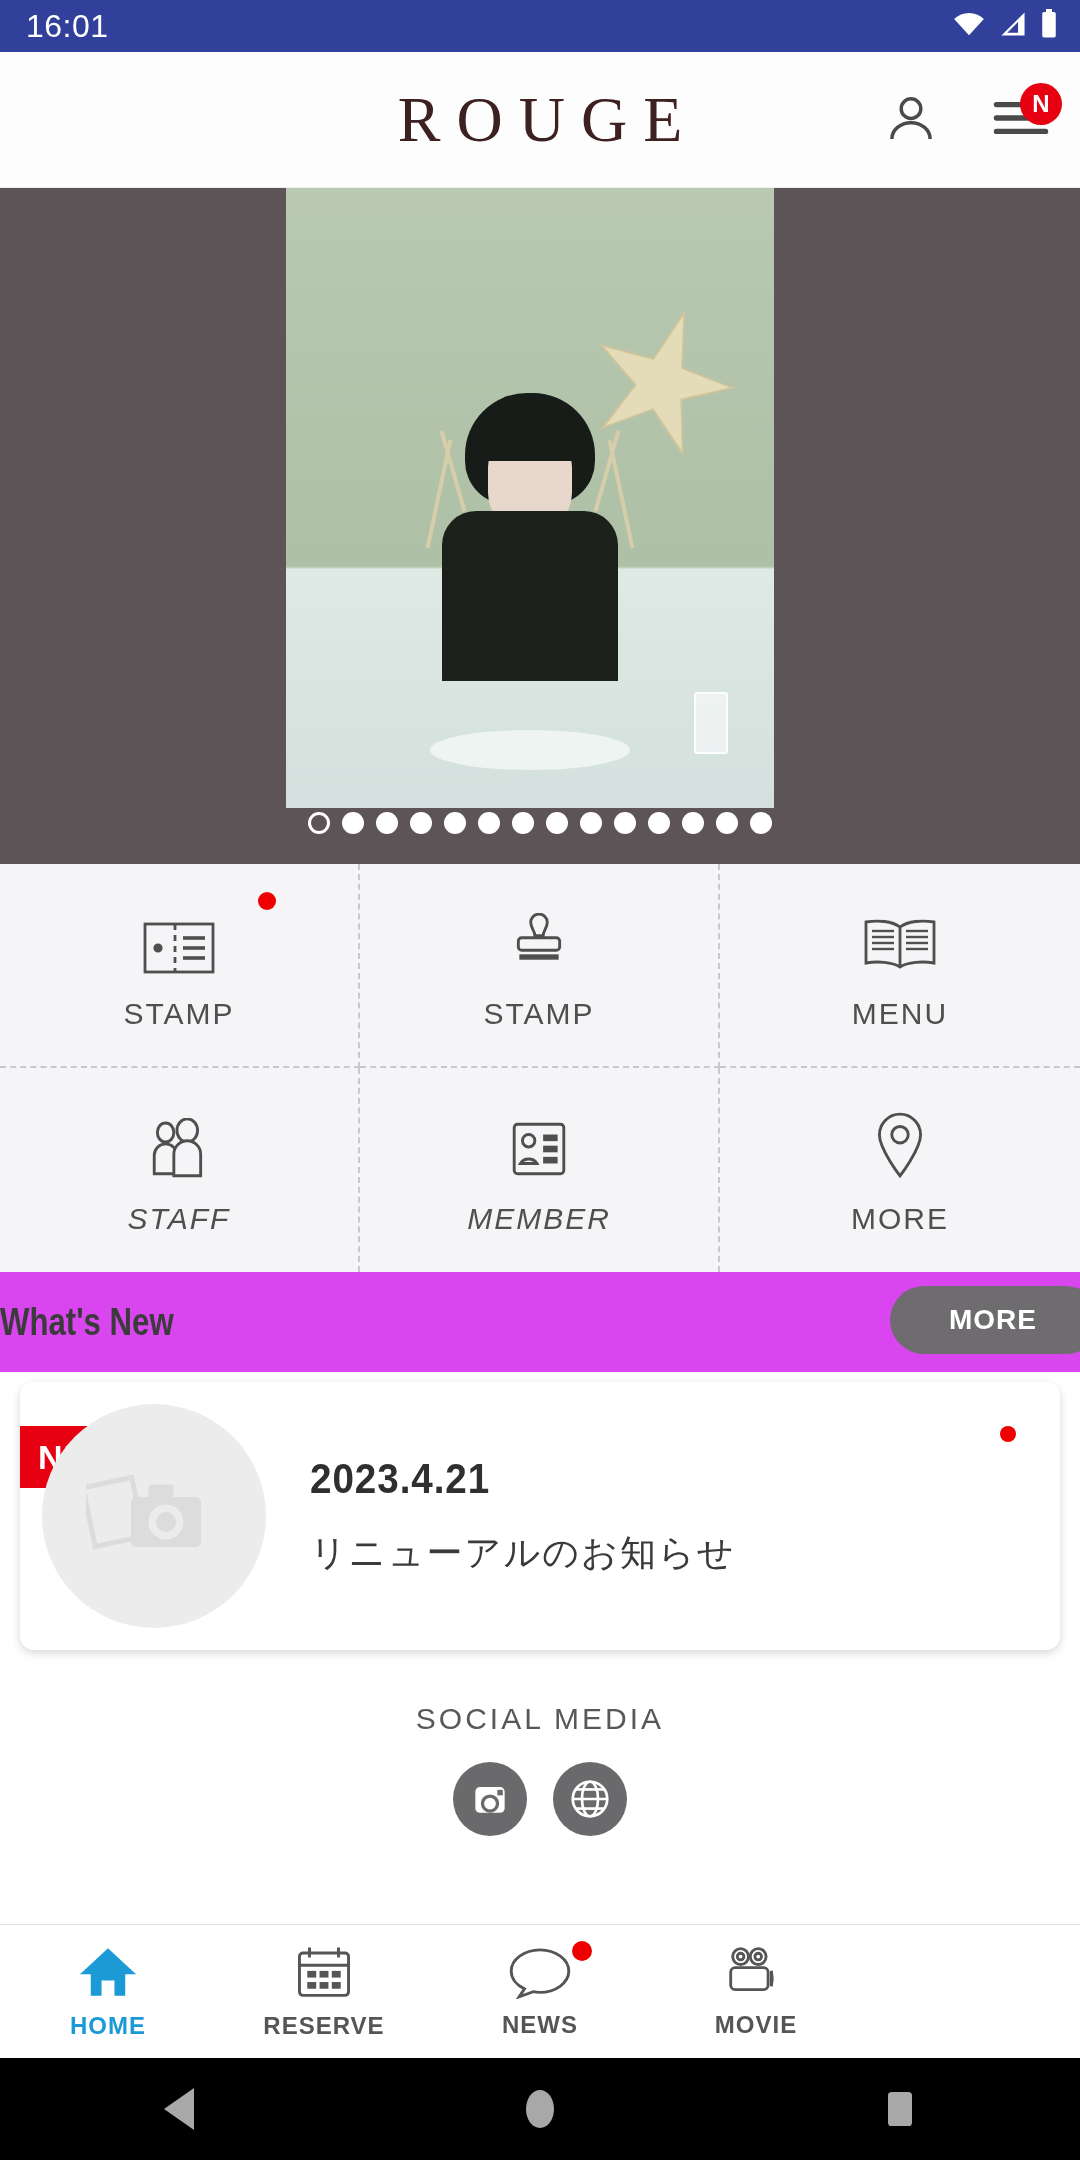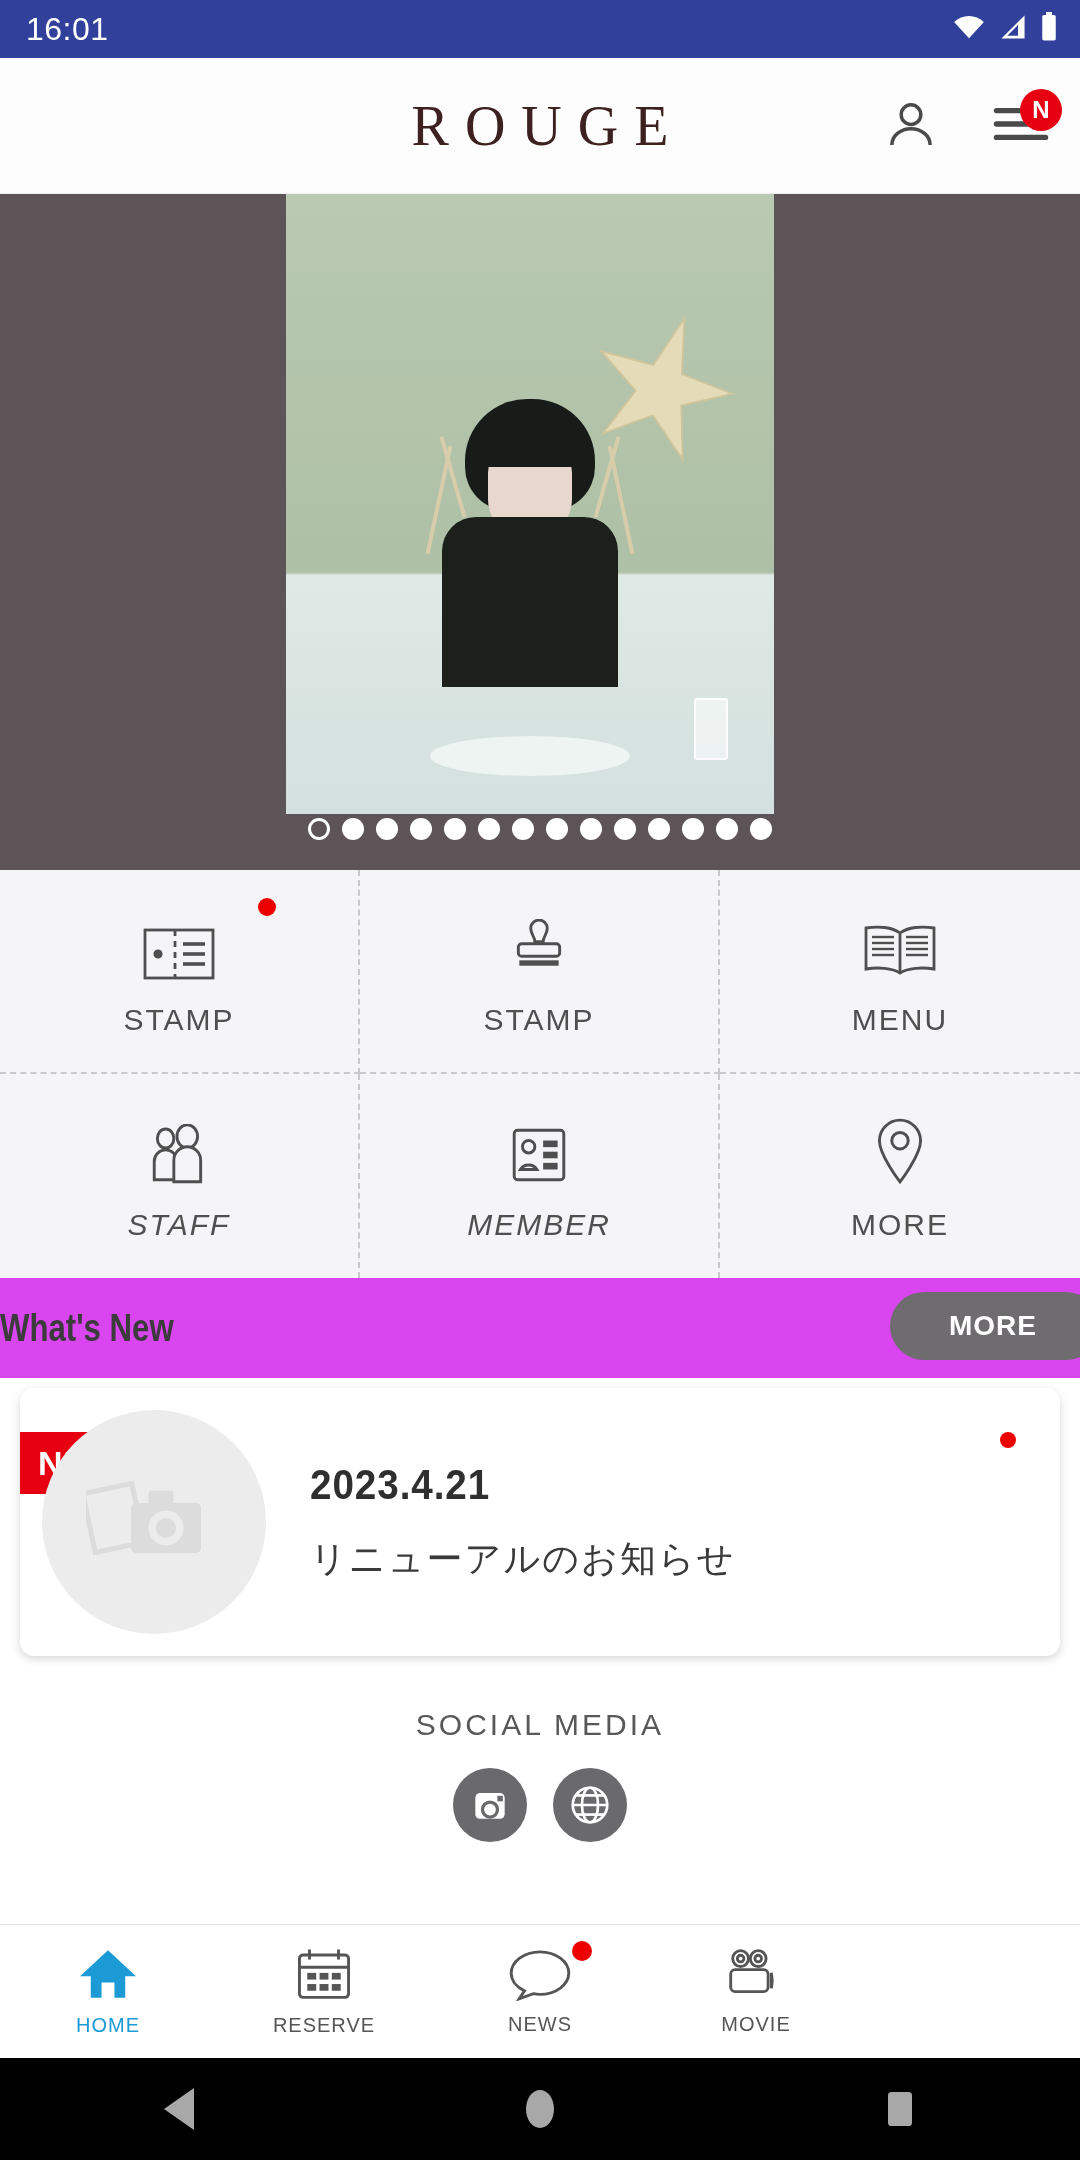--- a/index.html
+++ b/index.html
@@ -6,37 +6,37 @@
   html,body {
     width:1080px; height:2160px;
     background:#fff;
     font-family:"Liberation Sans", sans-serif;
     overflow:hidden;
   }
   .phone { position:relative; width:1080px; height:2160px; background:#fff; }
 
   
   .statusbar {
-    height:58px; background:#30409b; color:#fff;
+    height:52px; background:#30409b; color:#fff;
     display:flex; align-items:center; justify-content:space-between;
     padding:0 22px 0 26px;
   }
   .status-time { font-size:32px; font-weight:400; letter-spacing:.5px; line-height:1; }
   .status-icons { display:flex; align-items:center; gap:12px; }
 
   
   .appheader {
     height:136px; background:#fdfdfd;
     display:flex; align-items:center; position:relative;
     border-bottom:1px solid #f0f0f0;
   }
   .logo {
     position:absolute; left:0; right:0; text-align:center;
     font-family:"Liberation Serif", serif;
-    font-size:56px; letter-spacing:16px; color:#3d2020;
+    font-size:64px; letter-spacing:16px; color:#3d2020;
     font-weight:400; padding-left:16px;
   }
   .hdr-icons { position:absolute; right:28px; display:flex; align-items:center; gap:48px; }
   .hdr-btn { position:relative; width:62px; height:62px; display:flex; align-items:center; justify-content:center; }
   .badge-n {
     position:absolute; top:-6px; right:-10px;
     width:42px; height:42px; border-radius:50%;
     background:#e60012; color:#fff; font-size:24px; font-weight:bold;
     display:flex; align-items:center; justify-content:center;
   }
@@ -131,21 +131,21 @@
   .sicon { width:74px; height:74px; border-radius:50%; background:#6a6a6d;
     display:flex; align-items:center; justify-content:center; }
 
   
   .bottomnav {
     position:absolute; left:0; right:0; bottom:102px; height:134px;
     background:#fff; border-top:1px solid #e0e0e0;
     display:grid; grid-template-columns:repeat(5,1fr);
   }
   .nitem { position:relative; display:flex; flex-direction:column; align-items:center; justify-content:center; gap:8px; }
-  .nlabel { font-size:20px; color:#555; letter-spacing:1px; }
+  .nlabel { font-size:24px; color:#555; letter-spacing:1px;font-weight:bold; }
   .nitem.active .nlabel { color:#1b9ad6; }
   .reddot.nav { top:16px; right:56px; width:20px; height:20px; }
 
   
   .androidnav {
     position:absolute; left:0; right:0; bottom:0; height:102px; background:#000;
     display:flex; align-items:center; justify-content:space-around;
   }
   .an-btn { display:flex; align-items:center; justify-content:center; width:140px; }
 </style>

